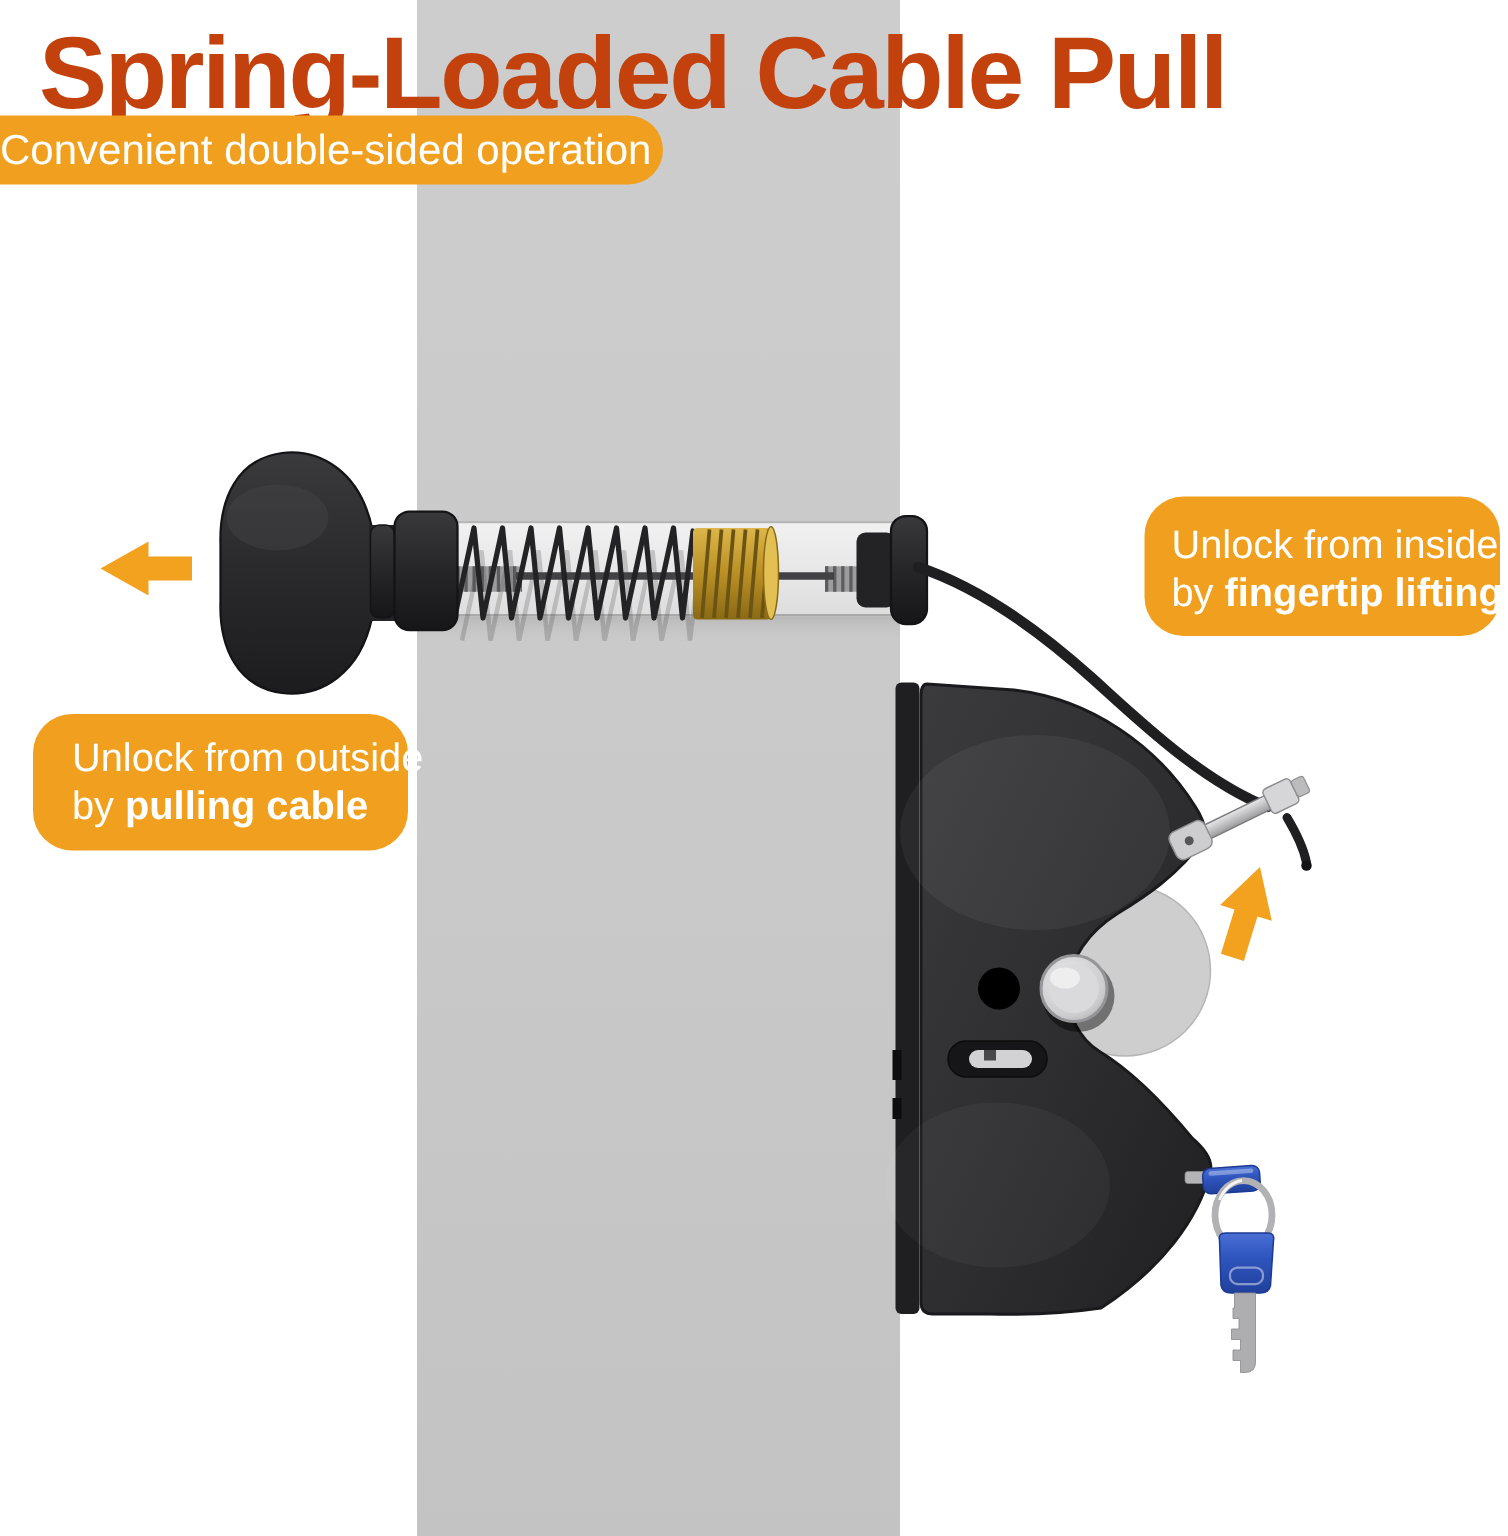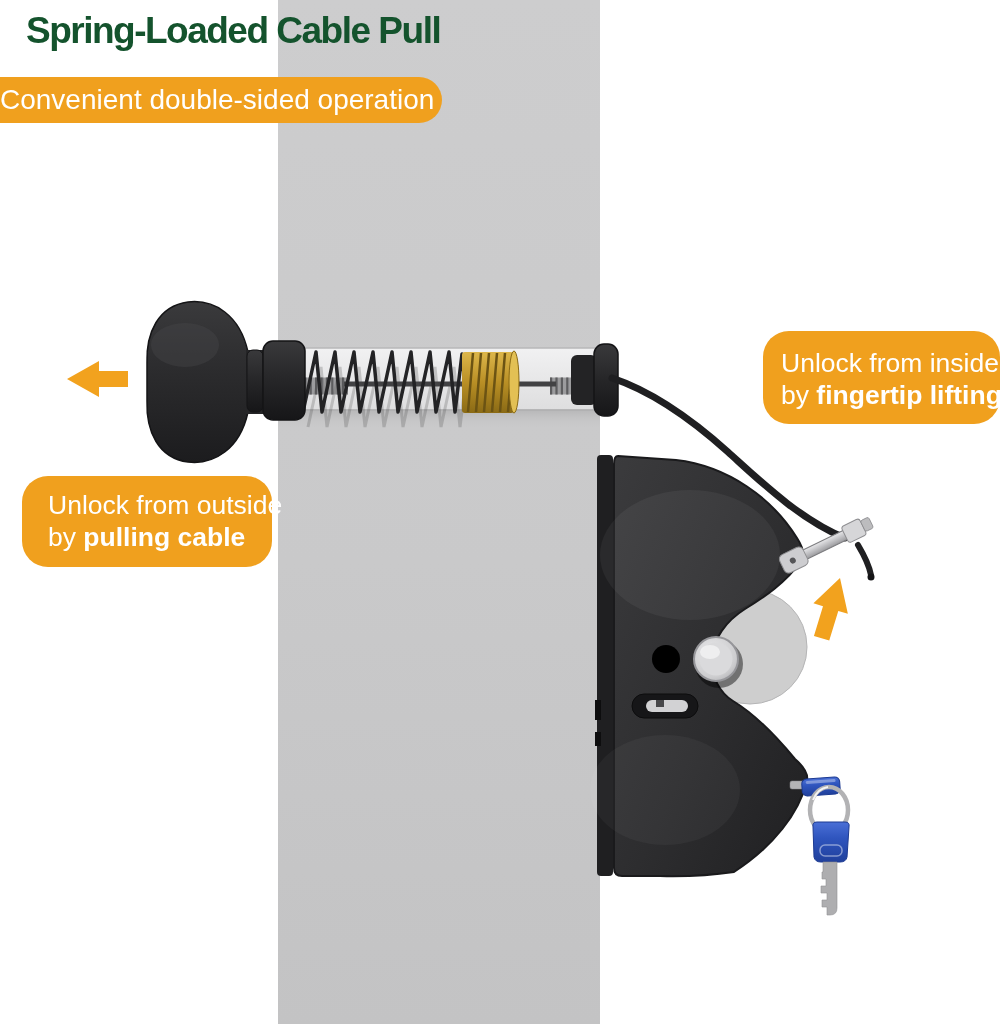--- a/index.html
+++ b/index.html
@@ -1,22 +1,22 @@
 <!DOCTYPE html>
 <html><head>
 <meta charset="utf-8">
 <style>
   html,body{margin:0;padding:0;background:#fff;}
   .canvas{position:relative;width:1005px;height:1024px;background:#ffffff;overflow:hidden;
           font-family:"Liberation Sans",sans-serif;}
   .wall{position:absolute;left:278px;top:0;width:322px;height:1024px;
         background:linear-gradient(180deg,#cdcdce 0%,#c9c9ca 55%,#c3c3c4 100%);}
   svg.scene{position:absolute;left:0;top:0;width:1005px;height:1024px;}
-  .title{position:absolute;left:26px;top:10px;margin:0;font-size:37px;font-weight:bold;
-         color:#14532d;letter-spacing:-1.5px;white-space:nowrap;}
+  .title{position:absolute;left:26px;top:10px;margin:0;font-size:68px;font-weight:bold;
+         color:#c2410c;letter-spacing:-1.5px;white-space:nowrap;}
   .banner{position:absolute;left:0;top:77px;height:46px;width:442px;background:#F0A01E;
           border-radius:0 23px 23px 0;color:#ffffff;font-size:28px;line-height:46px;
           box-sizing:border-box;white-space:nowrap;}
   .badge{position:absolute;background:#F0A01E;color:#ffffff;font-size:26.5px;
          line-height:31.5px;border-radius:26px;box-sizing:border-box;white-space:nowrap;}
   .badge b{font-weight:bold;}
   .badge-outside{left:22px;top:476px;width:250px;height:91px;padding:14px 0 0 26px;}
   .badge-inside{left:763px;top:331px;width:237px;height:93px;padding:17px 0 0 18px;}
 </style>
 </head>

